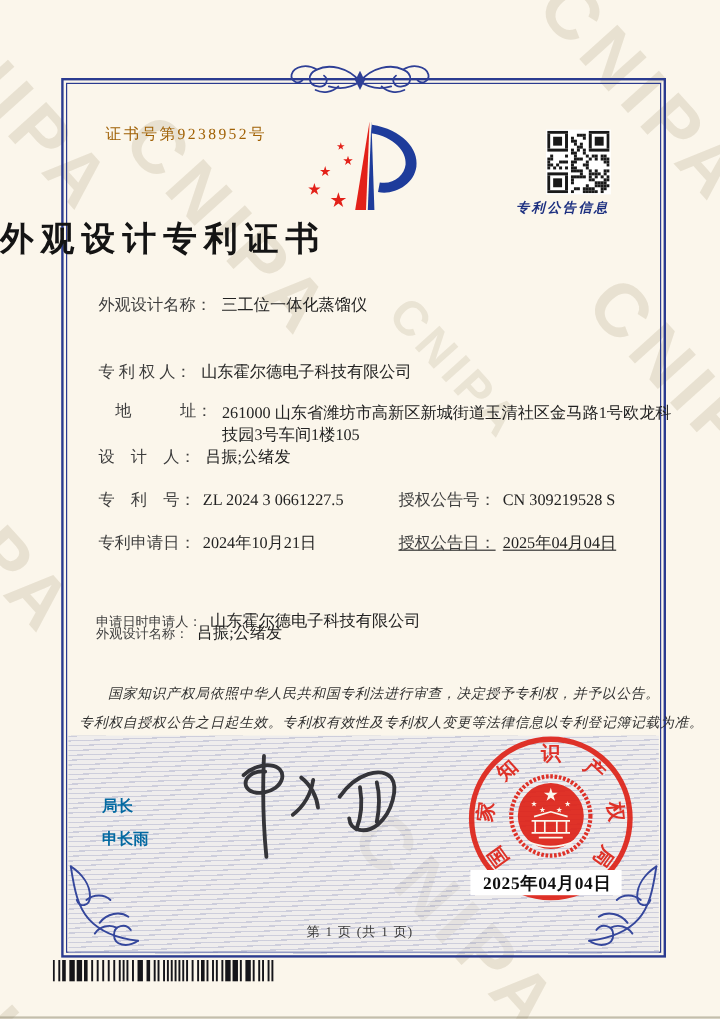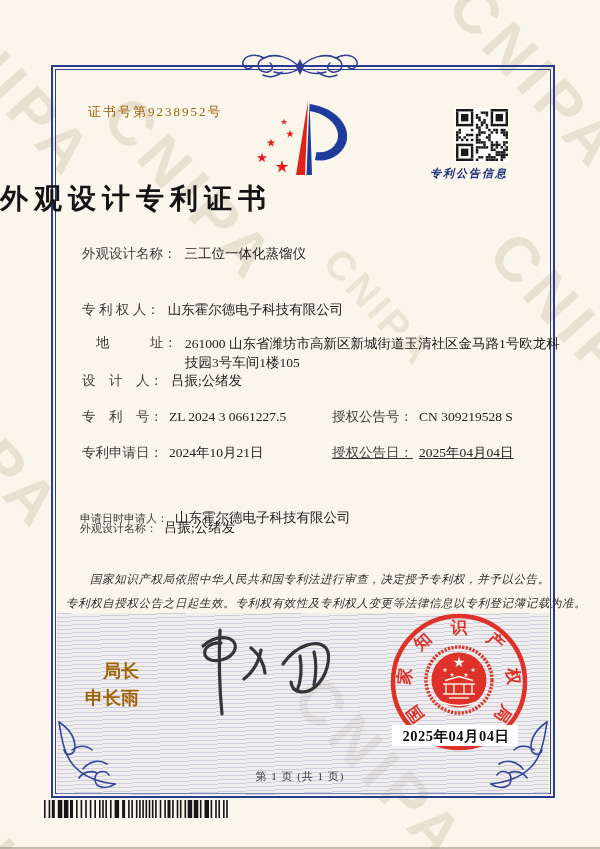--- a/index.html
+++ b/index.html
@@ -37,21 +37,21 @@
   .row .val { color:#222; }
   .lbl-sm { font-size:11px; }
   .addr-val { display:inline-block; white-space:normal; width:382px; vertical-align:top; line-height:19px; }
 
   .statement { position:absolute; left:66px; top:567px; width:478px;
                font-style:italic; font-size:11.5px; letter-spacing:0.6px; line-height:24px; color:#303030; }
   .statement .ln { white-space:nowrap; }
   .statement .ln.first { text-indent:24px; }
 
   .commissioner { position:absolute; left:85px; top:658px; font-family:"Liberation Sans", sans-serif;
-                  font-weight:bold; font-size:18px; color:#a16207; line-height:27px;text-align:right; }
+                  font-weight:bold; font-size:13px; color:#0369a1; line-height:27px; }
   .signature { position:absolute; left:165px; top:612px; }
 
   .seal { position:absolute; left:385px; top:610px; }
   .seal-date-bg { position:absolute; left:392px; top:725px; width:126px; height:21px; background:#ffffff; }
   .seal-date { position:absolute; left:386px; top:727px; width:140px; text-align:center;
                font-size:14.5px; font-weight:bold; color:#101010; letter-spacing:0.5px;
                font-family:"Liberation Serif", serif; }
 
   .footer-page { position:absolute; left:0; right:0; top:769px; text-align:center; font-size:11px; color:#3a3a3a; letter-spacing:1px; }
 

